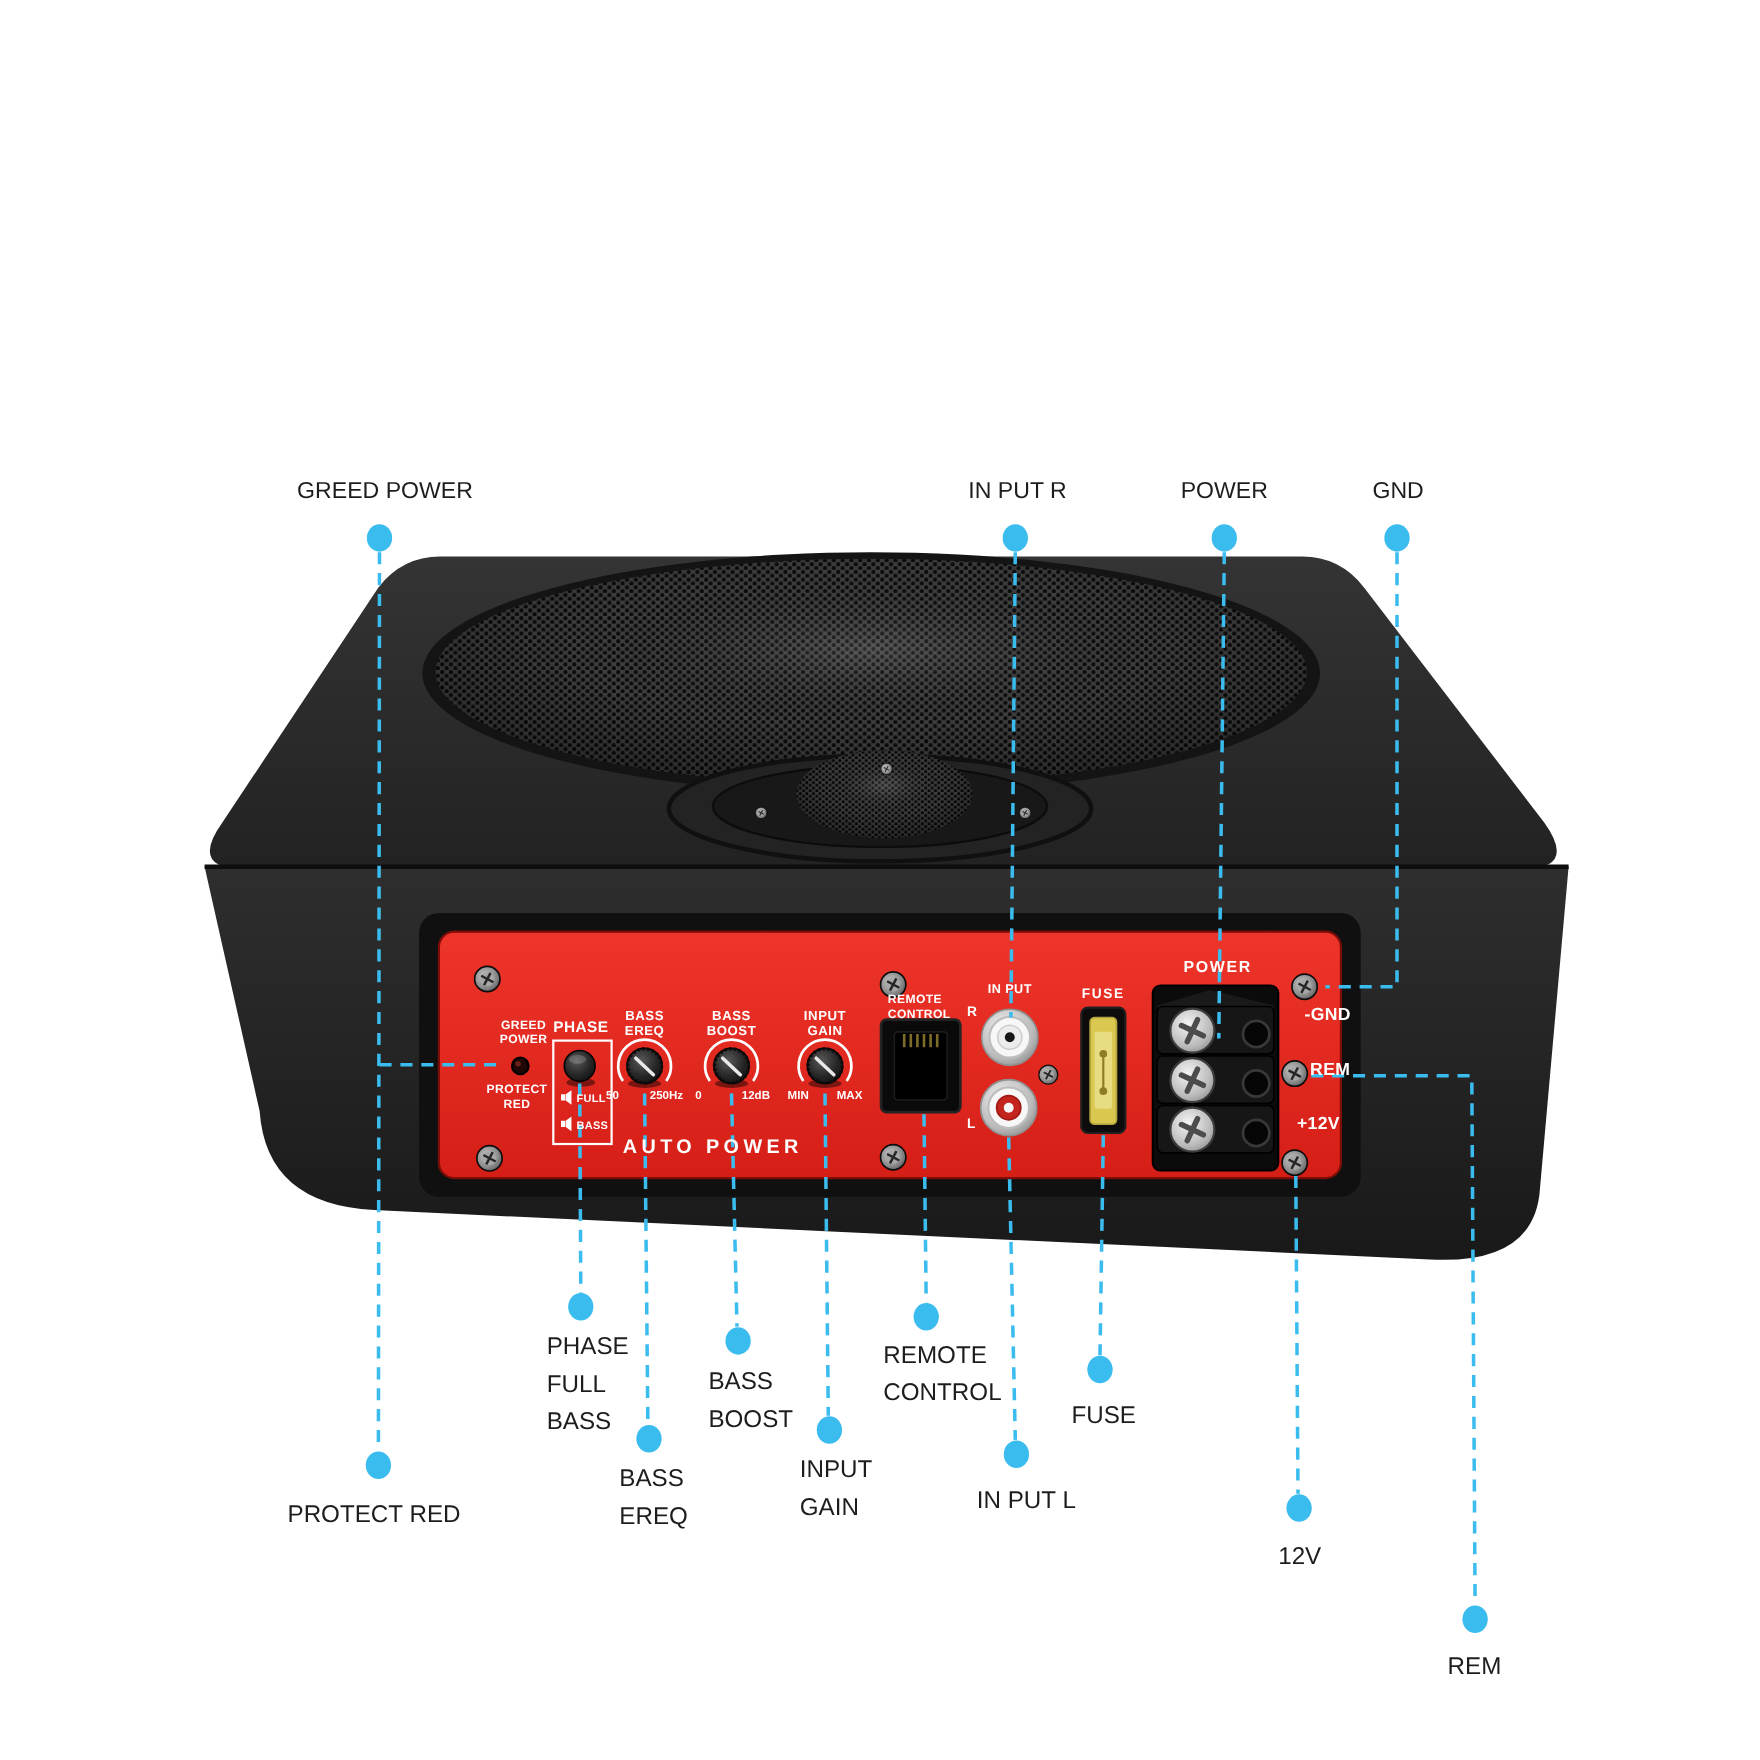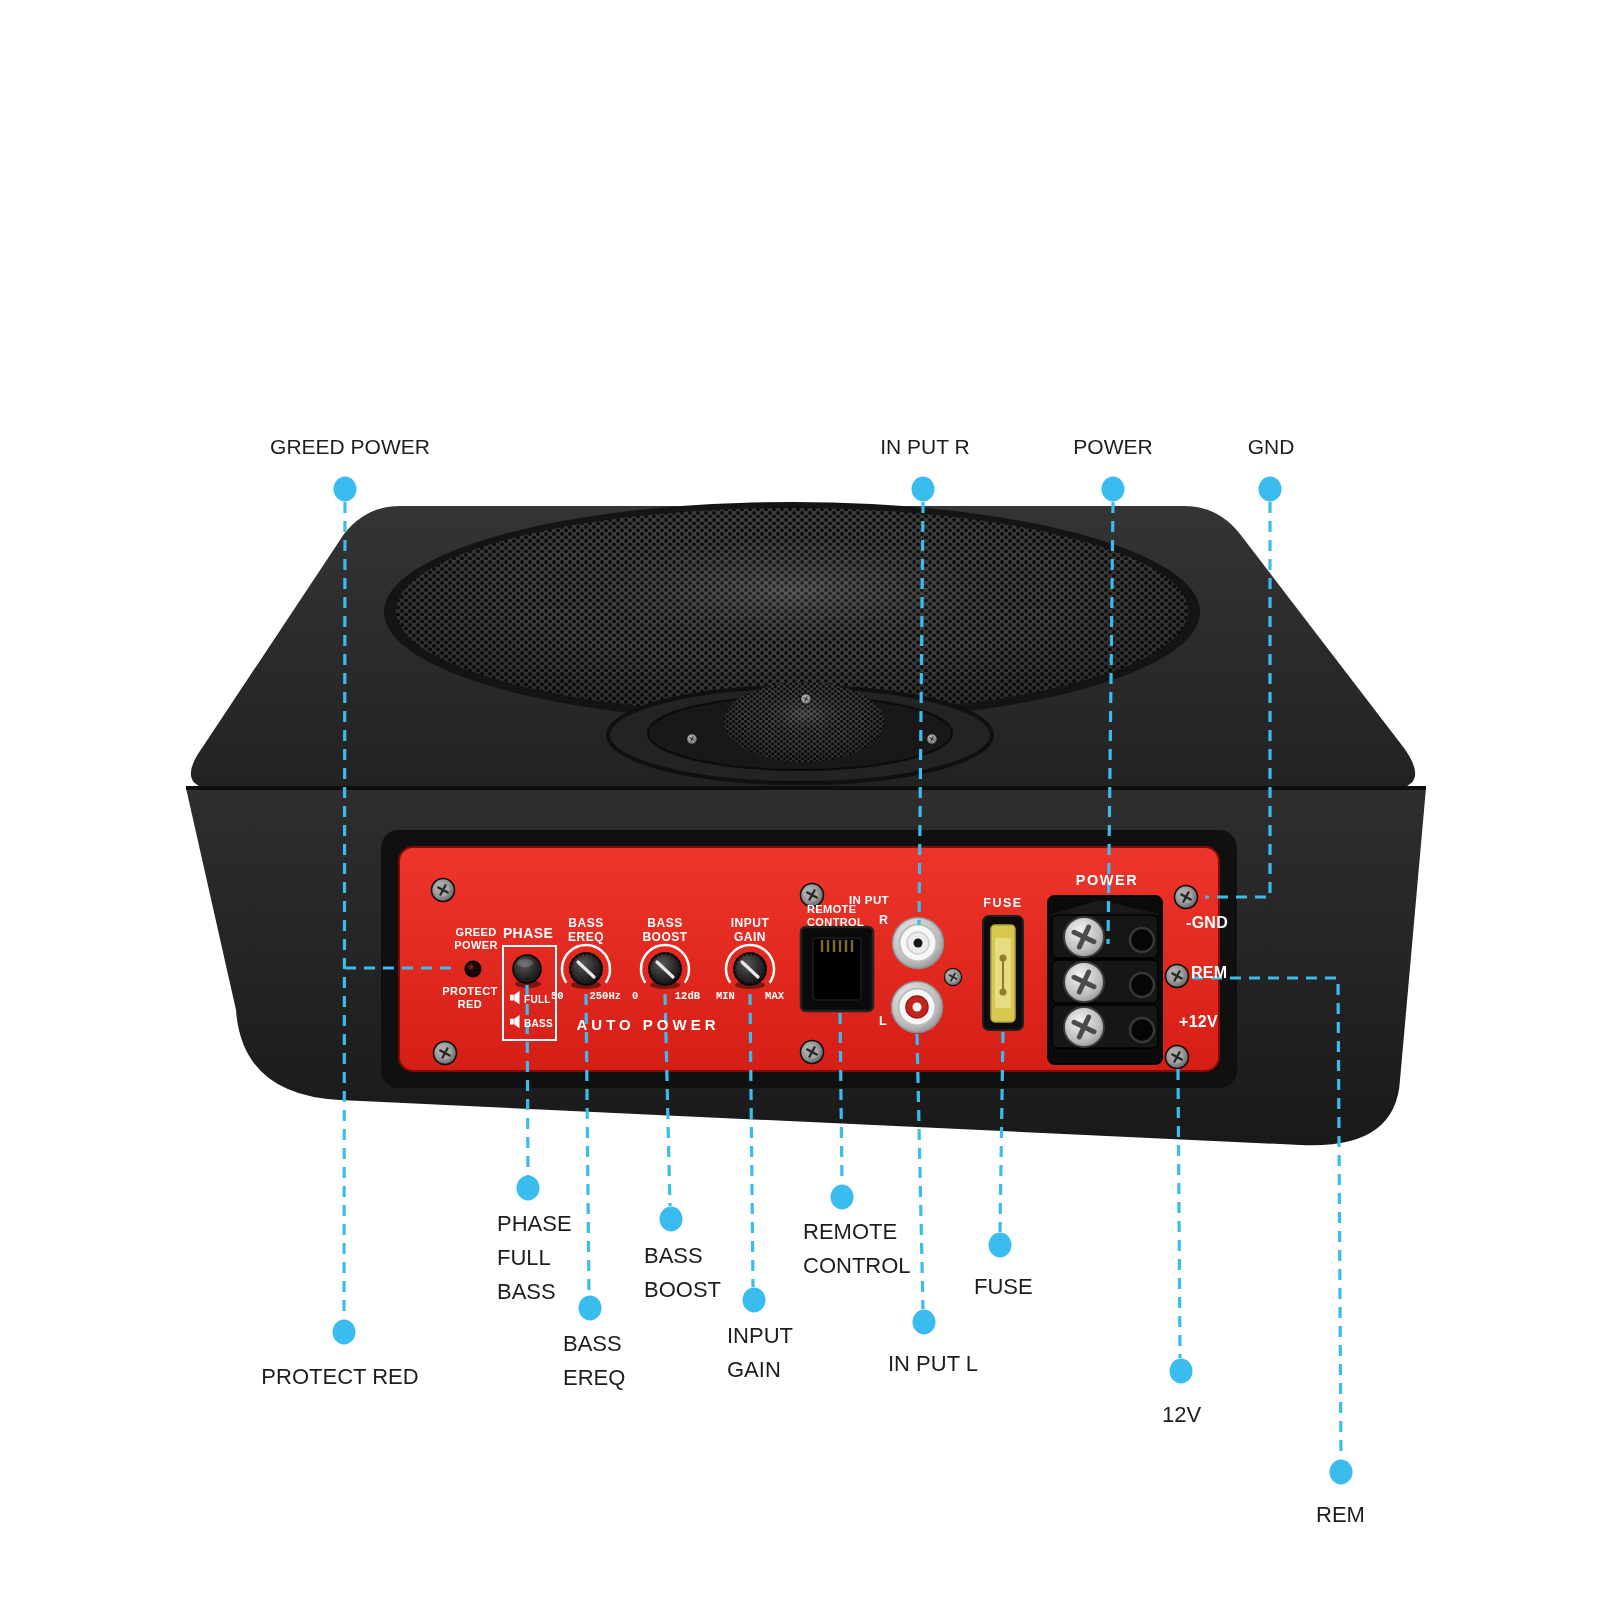--- a/index.html
+++ b/index.html
@@ -11,22 +11,22 @@
   .lbl.center{transform:translateX(-50%);text-align:center;}
   .lbl.multi{font-size:22px;line-height:34px;}
   
   .plbl{position:absolute;color:#ffffff;font-weight:bold;white-space:pre-line;letter-spacing:.4px;}
   .plbl.center{transform:translateX(-50%);text-align:center;}
   .ind{font-size:11px;line-height:13px;}
   .phase-title{font-size:14px;}
   .opt{font-size:10px;letter-spacing:.3px;}
   .ktitle{font-size:12px;line-height:14px;letter-spacing:.5px;}
   .minmax{position:absolute;display:flex;justify-content:space-between;
-          color:#fff;font-weight:bold;font-size:10.5px;font-family:Liberation Mono, monospace;}
-  .auto{font-size:15px;letter-spacing:4px;}
+          color:#fff;font-weight:bold;font-size:10.5px;}
+  .auto{font-size:18px;letter-spacing:4px;margin-top:16px;}
   .remote{font-size:11px;line-height:13px;}
   .inputt{font-size:11.5px;}
   .rl{font-size:12.5px;}
   .fuse{font-size:12.5px;letter-spacing:1.5px;}
   .pwr{font-size:14.5px;letter-spacing:1.5px;}
   .term{font-size:16px;letter-spacing:.3px;}
 </style>
 </head>
 <body>
 
@@ -304,21 +304,21 @@
 <div class="minmax" style="left:716px;top:990px;width:68px">
   <span>MIN</span>
   <span>MAX</span>
 </div>
 
 <div class="plbl center auto" style="left:648px;top:1016px">AUTO POWER</div>
 
 <div class="plbl remote" style="left:807px;top:903px">REMOTE
 CONTROL</div>
 
-<div class="plbl center inputt" style="left:869px;top:894px">IN PUT</div>
+<div class="plbl center inputt" style="left:918px;top:894px">IN PUT</div>
 <div class="plbl rl" style="left:879px;top:913px">R</div>
 <div class="plbl rl" style="left:879px;top:1014px">L</div>
 
 <div class="plbl center fuse" style="left:1003px;top:896px">FUSE</div>
 <div class="plbl center pwr" style="left:1107px;top:872px">POWER</div>
 
 <div class="plbl term" style="left:1186px;top:914px">-GND</div>
 <div class="plbl term" style="left:1191px;top:964px">REM</div>
 <div class="plbl term" style="left:1179px;top:1013px">+12V</div>
 

